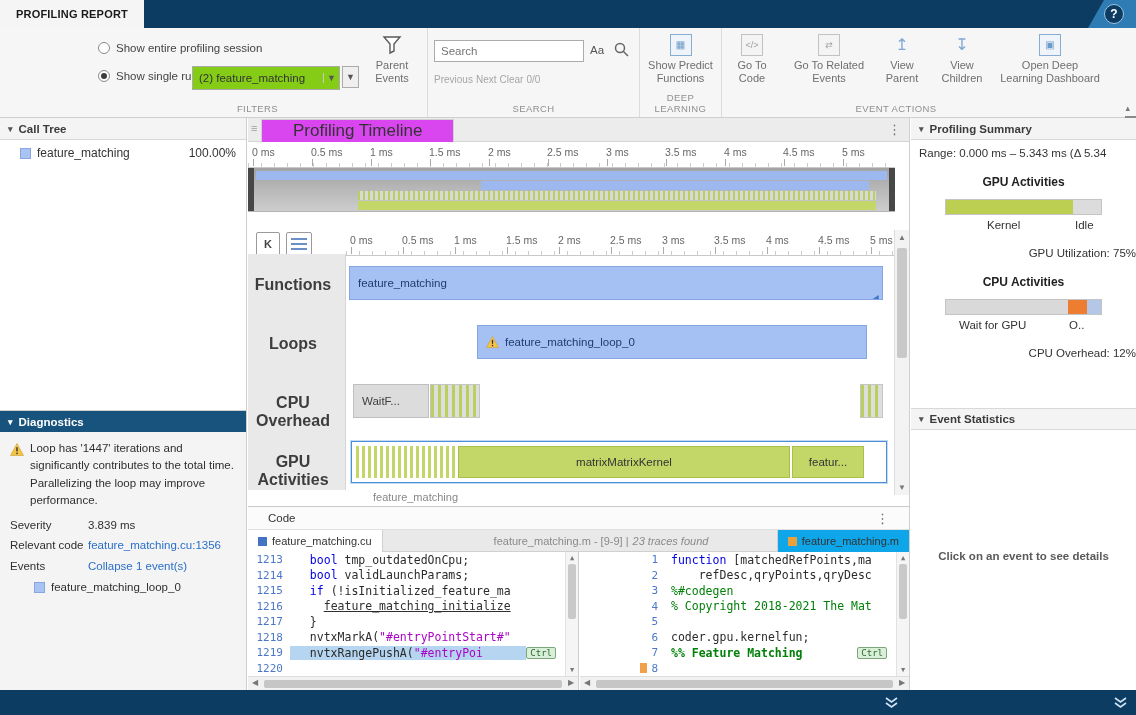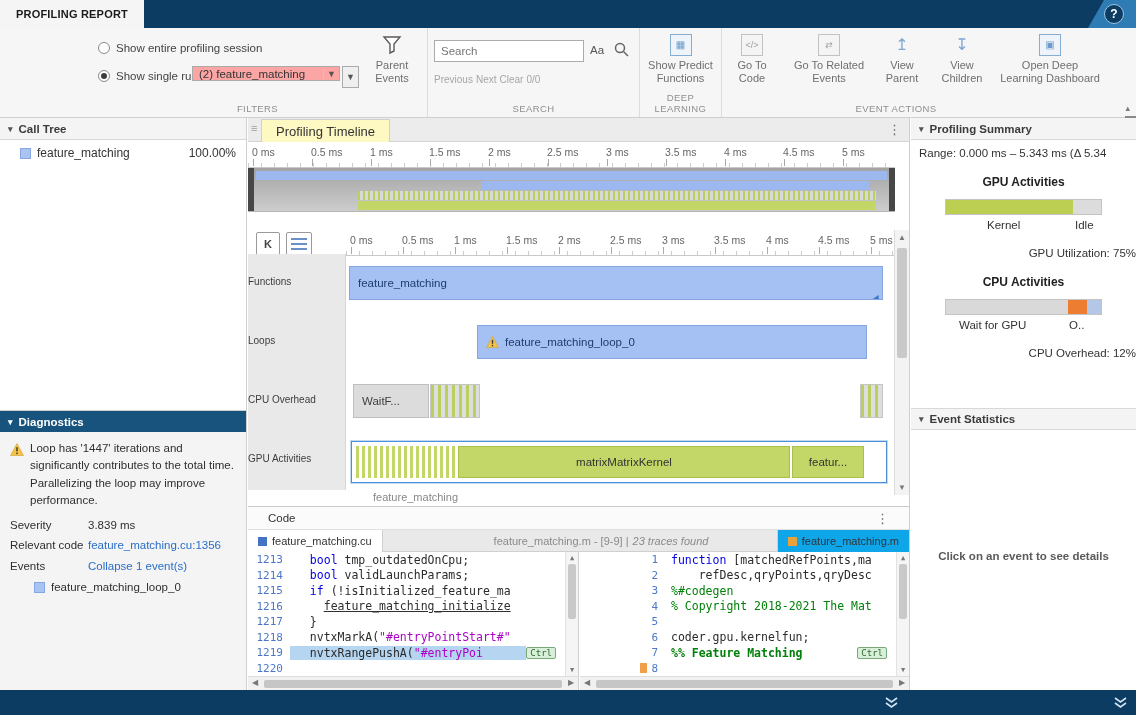--- a/index.html
+++ b/index.html
@@ -15,21 +15,21 @@
 
 .toolbar{position:absolute;top:28px;left:0;width:100%;height:90px;background:#f6f6f6;border-bottom:1px solid #cfcfcf}
 .tsec{position:absolute;top:0;height:100%;border-right:1px solid #dcdcdc}
 .tsec-label{position:absolute;bottom:3px;left:0;width:100%;text-align:center;font-size:9.5px;color:#8f8f8f;letter-spacing:.4px}
 .tbtn{display:flex;flex-direction:column;align-items:center;gap:3px;color:#6f6f6f;font-size:11px;text-align:center;line-height:1.15;cursor:pointer}
 .folder{width:30px;height:20px;background:linear-gradient(#f7d372,#eebb45);border:1px solid #c79a33;border-radius:2px;position:relative;margin-top:5px}
 .folder::before{content:"";position:absolute;top:-5px;left:0;width:13px;height:4px;background:#eebb45;border:1px solid #c79a33;border-bottom:none;border-radius:2px 2px 0 0}
 .radio-row{position:absolute;display:flex;align-items:flex-end;gap:6px;font-size:11.5px;color:#444;cursor:pointer}
 .radio{width:12px;height:12px;border:1px solid #8a8a8a;border-radius:50%;background:#fff;position:relative;flex:none}
 .radio.sel::after{content:"";position:absolute;inset:2px;background:#3c3c3c;border-radius:50%}
-.combo{position:absolute;left:104px;top:38px;width:148px;height:15px;background:#fca5a5;border:1px solid #ababab;font-size:11.5px;display:flex;align-items:center;cursor:pointer}
+.combo{position:absolute;left:104px;top:38px;width:148px;height:24px;background:#84cc16;border:1px solid #ababab;font-size:11.5px;display:flex;align-items:center;cursor:pointer}
 .combo .val{flex:1;padding:0 6px;white-space:nowrap;overflow:hidden}
 .combo .arr{width:16px;border-left:1px solid #c9c9c9;text-align:center;color:#555;font-size:9px}
 .mini-drop{position:absolute;left:254px;top:38px;width:17px;height:22px;border:1px solid #ababab;background:#efefef;color:#555;font-size:9px;display:flex;align-items:center;justify-content:center;cursor:pointer}
 .search-input{position:absolute;left:6px;top:12px;width:150px;height:22px;border:1px solid #ababab;font-size:11.5px;padding:0 6px;font-family:"Liberation Sans",sans-serif}
 .aa-toggle{position:absolute;left:162px;top:16px;font-size:11.5px;color:#555;cursor:pointer}
 .mag{position:absolute;left:186px;top:14px;cursor:pointer}
 .search-nav{position:absolute;left:6px;top:46px;display:flex;gap:3px;font-size:10px;color:#a6a6a6}
 .search-nav span{cursor:pointer}
 .icon-box{width:22px;height:22px;border:1px solid #c2c2c2;background:#f4f4f4;color:#a0a0a0;font-size:9px;display:flex;align-items:center;justify-content:center}
 .icon-blue{width:22px;height:22px;border:1px solid #85aed2;background:#eef4fa;color:#6d9bc9;font-size:10px;display:flex;align-items:center;justify-content:center}
@@ -56,21 +56,21 @@
 .diag-head .tri{color:#fff}
 .diag-body{padding:8px 10px;font-size:11.5px;line-height:1.5;color:#2f2f2f}
 .diag-warn{display:flex;gap:6px;align-items:flex-start}
 .kv{display:grid;grid-template-columns:78px 1fr;margin-top:8px;row-gap:3px}
 .link{color:#2a6fc9;cursor:pointer;text-decoration:none}
 .event-item{display:flex;align-items:center;gap:6px;margin:4px 0 0 24px;cursor:pointer}
 
 
 .doc-tabstrip{position:absolute;top:0;left:0;right:0;height:24px;background:#ececec;border-bottom:1px solid #d4d4d4}
 .grip{position:absolute;left:3px;top:4px;color:#9a9a9a;font-size:11px}
-.tl-tab{position:absolute;left:13px;top:1px;height:23px;background:#fef9c3;border:1px solid #d0d0d0;border-bottom:none;display:flex;align-items:center;padding:0 14px;font-size:13px;color:#333;cursor:pointer}
+.tl-tab{position:absolute;left:13px;top:1px;height:23px;background:#d946ef;border:1px solid #d0d0d0;border-bottom:none;display:flex;align-items:center;padding:0 31px;font-size:17px;color:#333;cursor:pointer}
 .kebab{position:absolute;right:8px;top:4px;color:#666;font-size:13px;cursor:pointer}
 
 
 .tl-body{position:absolute;top:24px;left:0;right:0;height:363px}
 .ruler{position:absolute;height:26px;border-bottom:1px solid #c9c9c9;background:#fff}
 .ruler .tick{position:absolute;top:4px;font-size:10.5px;color:#666;white-space:nowrap}
 .ruler .tick::before{content:"";position:absolute;left:1px;top:13px;width:1px;height:7px;background:#aaa}
 .ruler .minor{position:absolute;left:0;right:0;bottom:0;height:4px;background:repeating-linear-gradient(90deg,#cdcdcd 0 1px,transparent 1px 13px)}
 #ruler-top{top:0;left:0;width:647px}
 #ruler-main{top:88px;left:98px;width:549px}
@@ -80,21 +80,21 @@
 .mm-f{top:3px;left:8px;right:8px;background:#9db8ef}
 .mm-l{top:13px;left:36%;width:60%;background:#9db8ef}
 .mm-c{top:23px;left:17%;width:80%;background:repeating-linear-gradient(90deg,#b9cf5e 0 2px,#d9d9d9 2px 5px)}
 .mm-g{top:33px;left:17%;width:80%;background:#c3d768}
 .kbd-btn{position:absolute;left:8px;top:90px;width:24px;height:24px;border:1px solid #9a9a9a;background:#fff;display:flex;align-items:center;justify-content:center;font-size:11px;font-weight:bold;color:#444;border-radius:2px;cursor:pointer}
 .list-btn{position:absolute;left:38px;top:90px;width:26px;height:24px;border:1px solid #9a9a9a;background:#fff;border-radius:2px;display:flex;flex-direction:column;justify-content:center;gap:3px;padding:0 4px;cursor:pointer}
 .list-btn i{display:block;height:2px;background:#6a8fc9}
 .tl-rows{position:absolute;top:112px;left:0;right:15px;height:236px}
 .row-label-col{position:absolute;left:0;top:0;width:98px;height:100%;background:#e9e9e9;border-right:1px solid #d6d6d6}
 .tl-row{position:absolute;left:0;right:0;height:59px}
-.row-label{position:absolute;left:0;width:90px;text-align:left;top:22px;font-size:10px;font-weight:normal;color:#3d3d3d}
+.row-label{position:absolute;left:0;width:90px;text-align:center;top:22px;font-size:16px;font-weight:bold;color:#3d3d3d}
 .bars{position:absolute;left:98px;right:0;top:0;height:59px}
 .bar{position:absolute;height:34px;top:12px;border:1px solid;display:flex;align-items:center;padding:0 8px;font-size:11.5px;white-space:nowrap;overflow:hidden;cursor:pointer}
 .bar.blue{background:#a5c0f3;border-color:#86a6e0;color:#1d3d6e}
 .bar.gray{background:#dcdcdc;border-color:#bfbfbf;color:#3f3f3f}
 .stripes-gg{position:absolute;height:34px;top:12px;background:repeating-linear-gradient(90deg,#b9cf5e 0 3px,#dedede 3px 7px);border:1px solid #c5c5c5;cursor:pointer}
 .pin{position:absolute;right:0;bottom:-7px;width:0;height:0;border-left:5px solid transparent;border-right:5px solid transparent;border-top:9px solid #3f77c9;transform:rotate(-35deg)}
 .gpu-sel{position:absolute;left:5px;top:10px;width:536px;height:42px;background:#fff;border:1px solid #4a90d9;box-shadow:0 0 0 1px #c4daf0;cursor:pointer}
 .gpu-seg{position:absolute;top:4px;height:32px;background:#c3d768;border:1px solid #a9bf4a;display:flex;align-items:center;justify-content:center;font-size:11.5px;color:#333;overflow:hidden;white-space:nowrap;cursor:pointer}
 .gpu-stripes{position:absolute;top:4px;height:32px;background:repeating-linear-gradient(90deg,#c3d768 0 3px,#fff 3px 6px)}
 .tl-footer{position:absolute;top:349px;left:125px;font-size:11px;color:#888}

